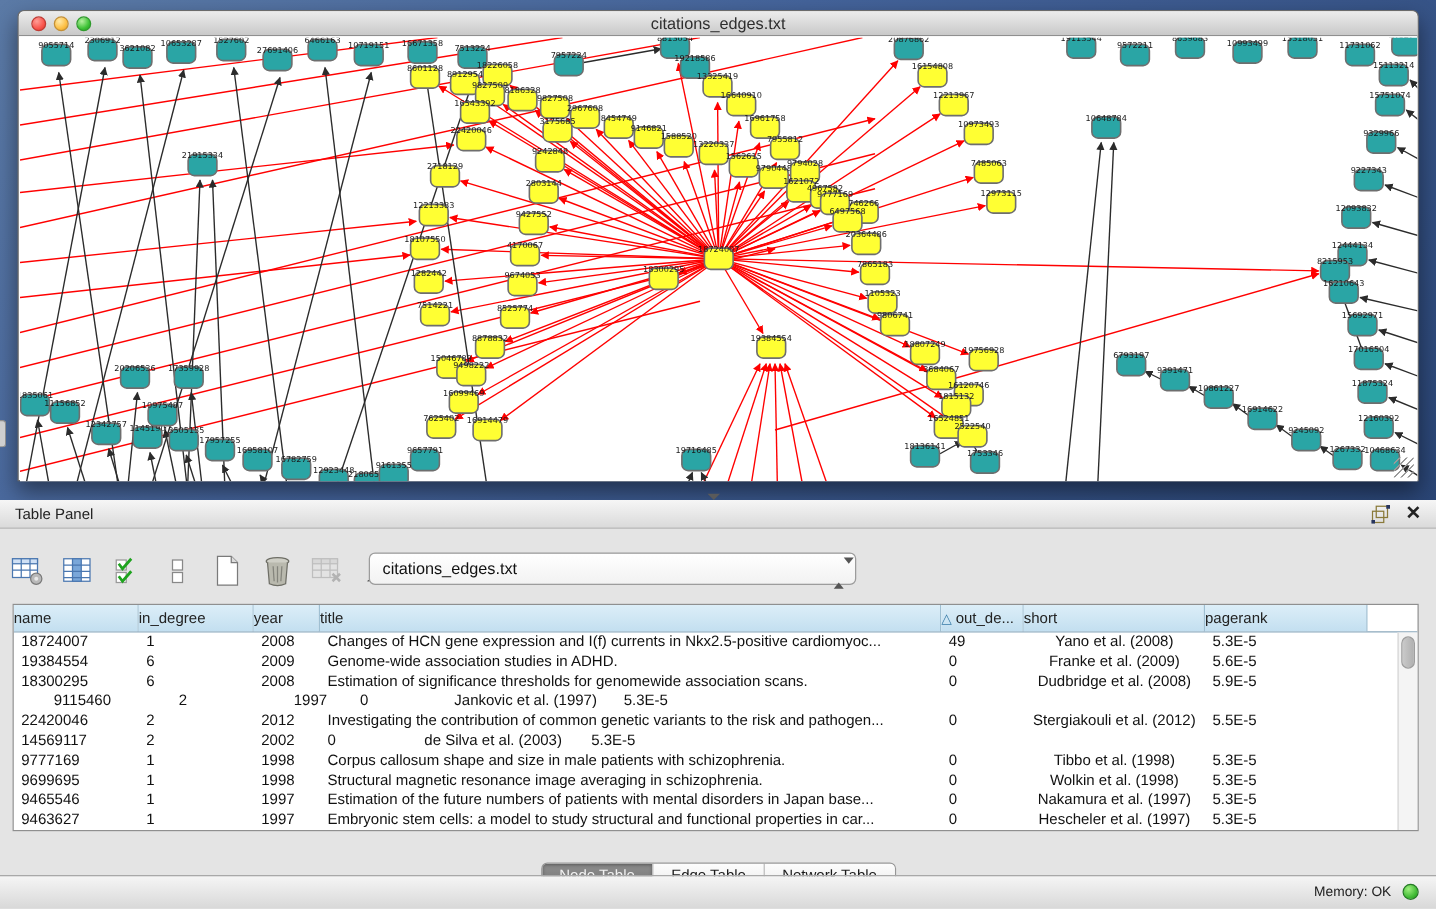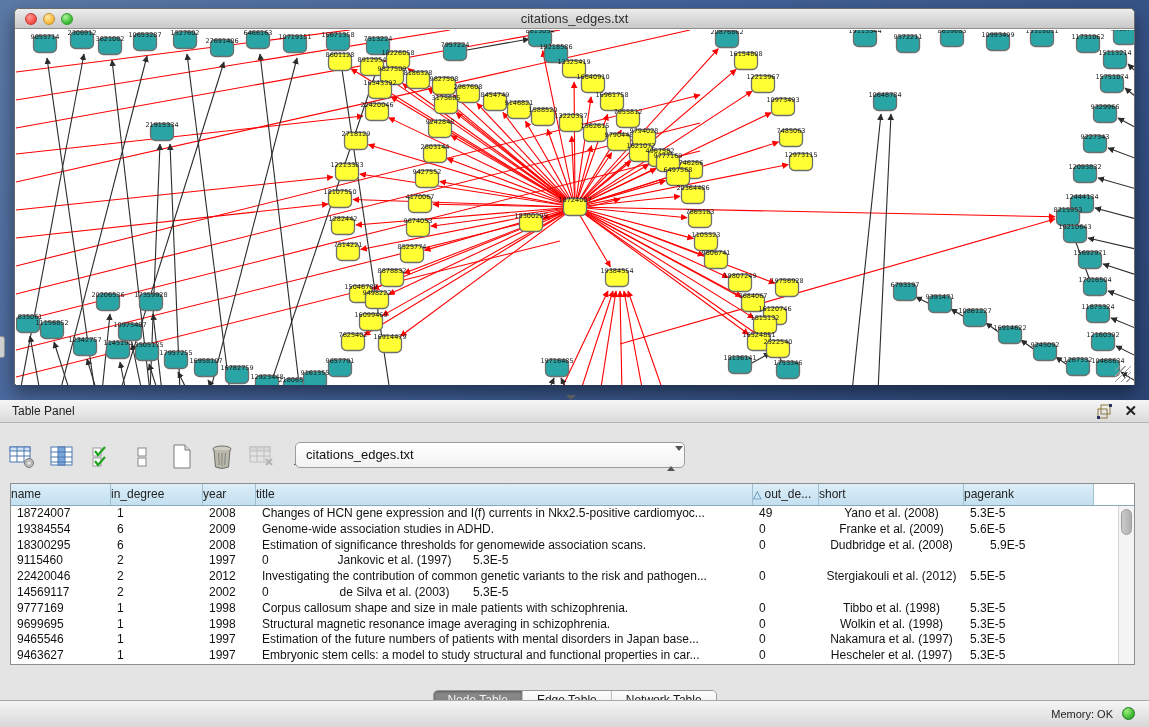--- a/index.html
+++ b/index.html
@@ -856,24 +856,24 @@
             <div class="td center" style="width: 145px;">Franke et al. (2009)</div>
             <div class="td" style="width: 130px;">5.6E-5</div>
           </div>
           <div class="tr">
             <div class="td" style="width: 100px;">18300295</div>
             <div class="td" style="width: 92px;">6</div>
             <div class="td" style="width: 53px;">2008</div>
             <div class="td" style="width: 497px;">Estimation of significance thresholds for genomewide association scans.</div>
             <div class="td" style="width: 66px;">0</div>
             <div class="td center" style="width: 145px;">Dudbridge et al. (2008)</div>
-            <div class="td" style="width: 130px; margin-left: 20px;">5.9E-5</div>
+            <div class="td" style="width: 130px;">5.9E-5</div>
           </div>
           <div class="tr">
-            <div class="td" style="width: 100px;">9115460</div>
+            <div class="td" style="width: 100px; margin-left: 26px;">9115460</div>
             <div class="td" style="width: 92px;">2</div>
             <div class="td" style="width: 53px;">1997</div>
             <div class="td" style="width: 66px;">0</div>
             <div class="td center" style="width: 145px;">Jankovic et al. (1997)</div>
             <div class="td" style="width: 130px;">5.3E-5</div>
           </div>
           <div class="tr">
             <div class="td" style="width: 100px;">22420046</div>
             <div class="td" style="width: 92px;">2</div>
             <div class="td" style="width: 53px;">2012</div>

